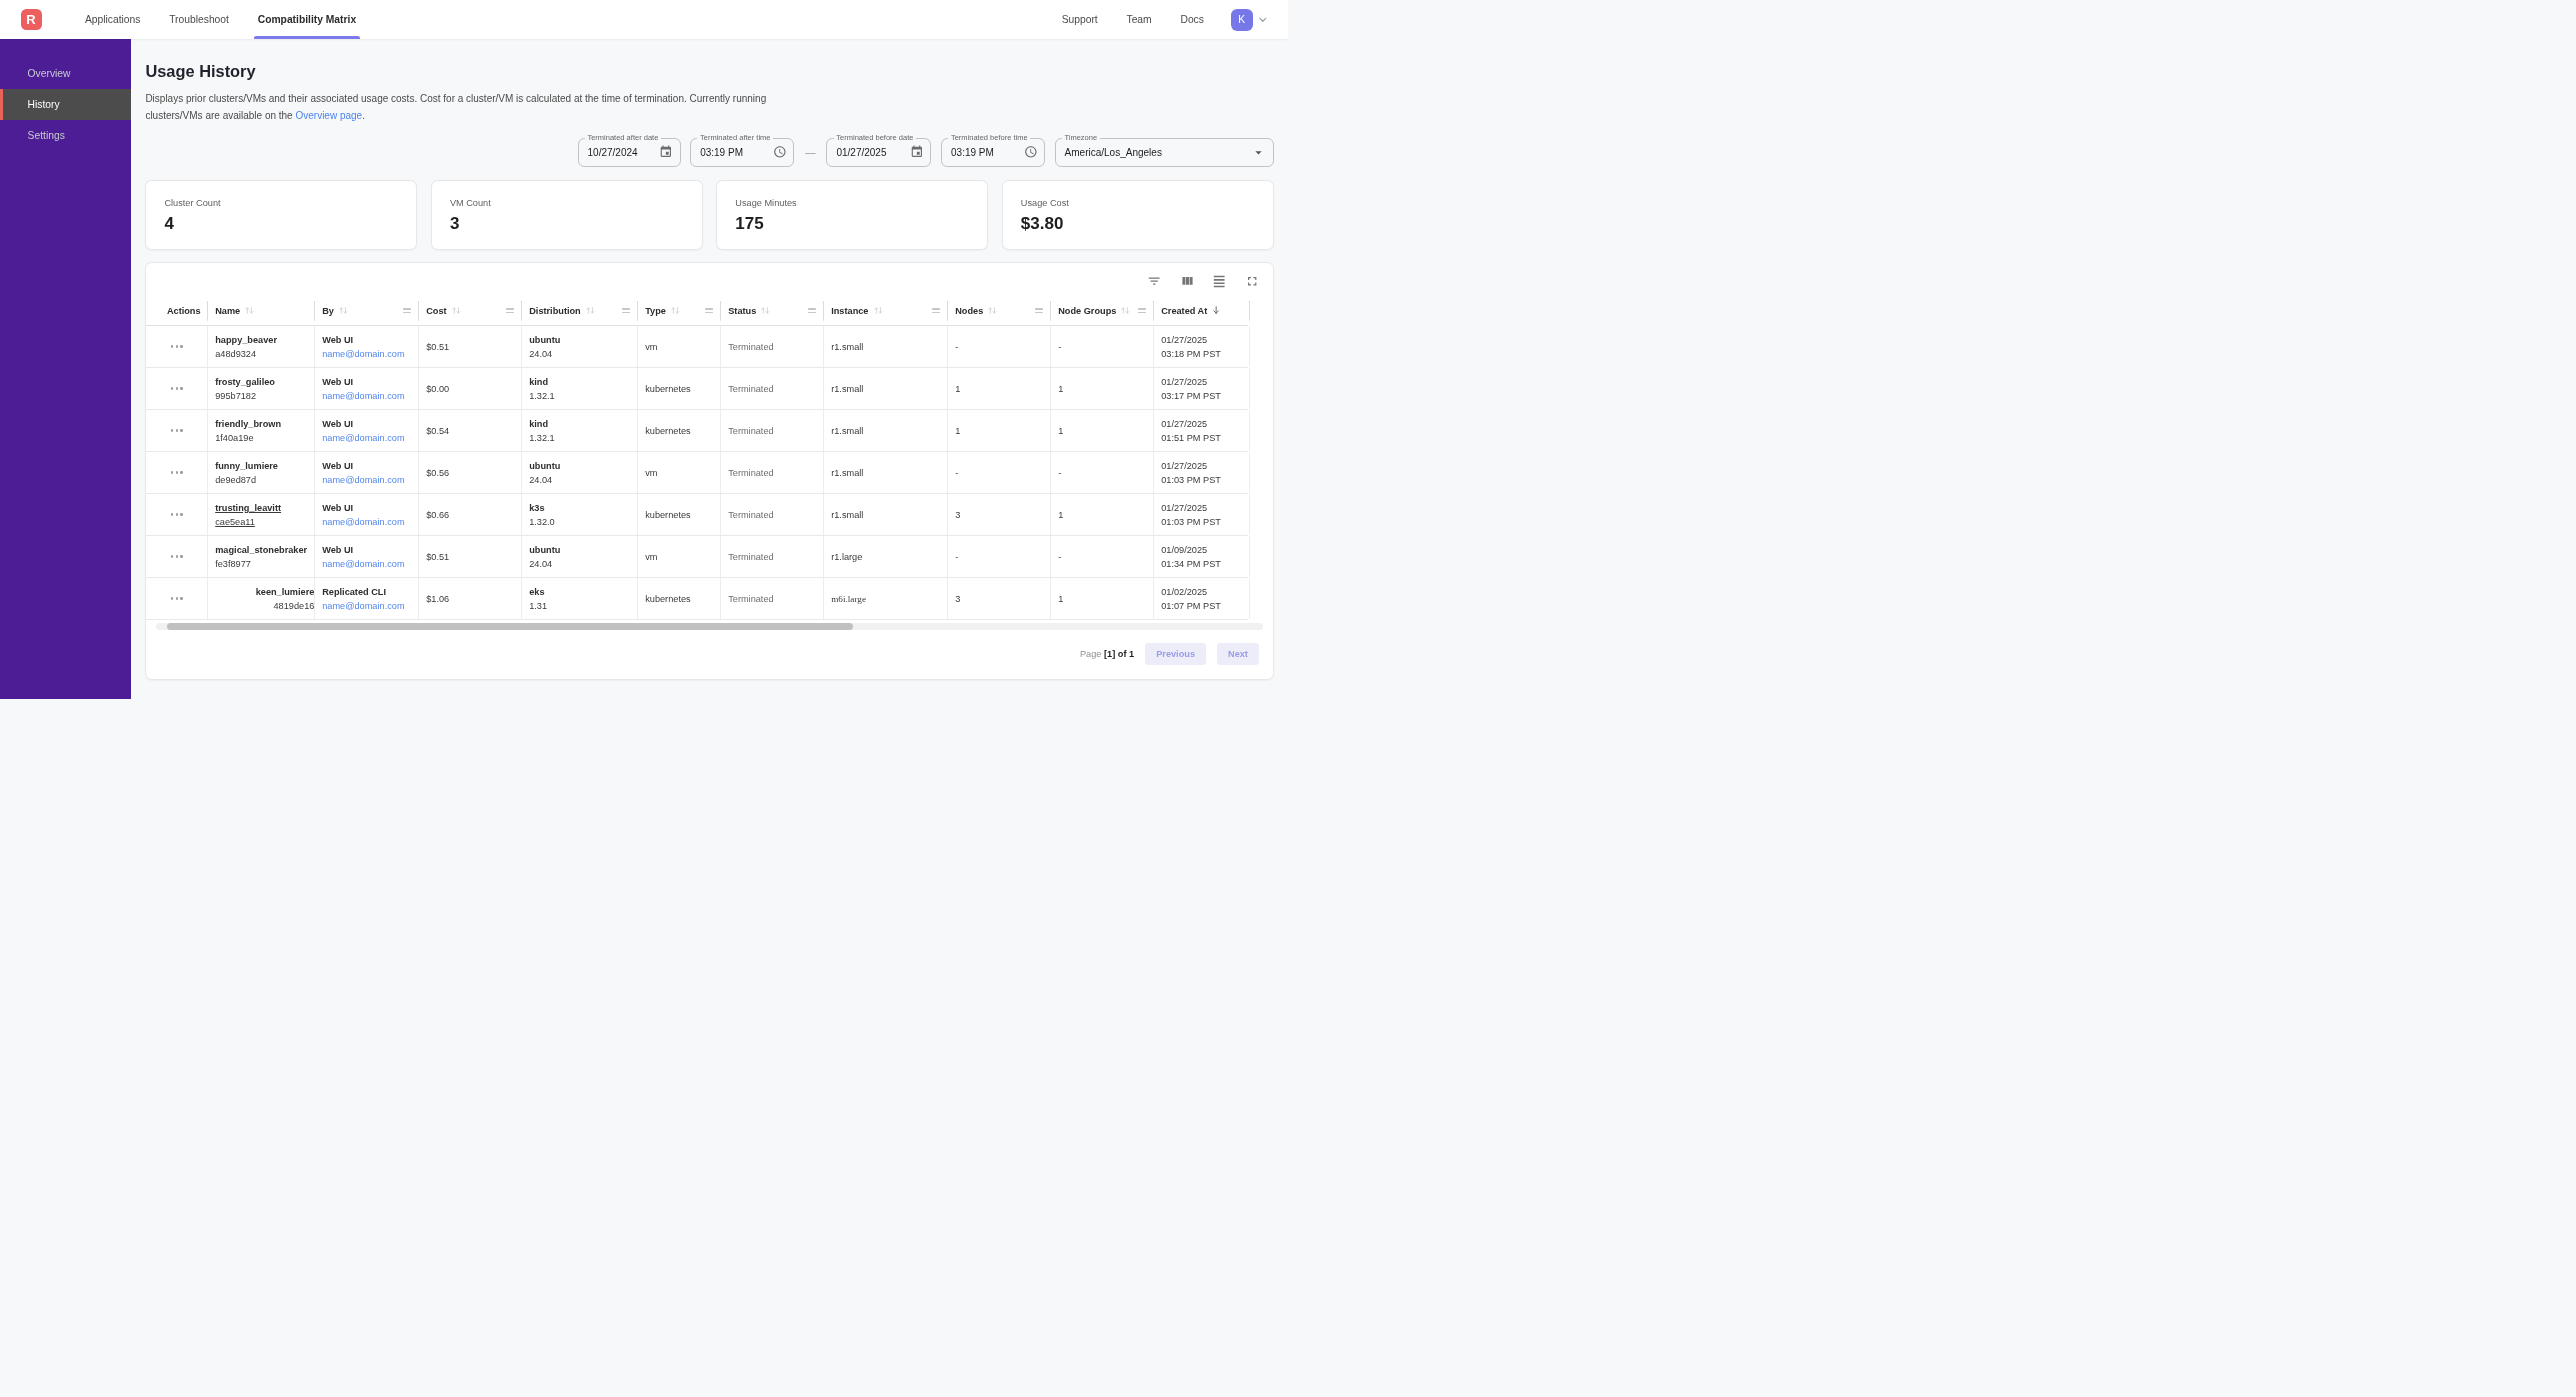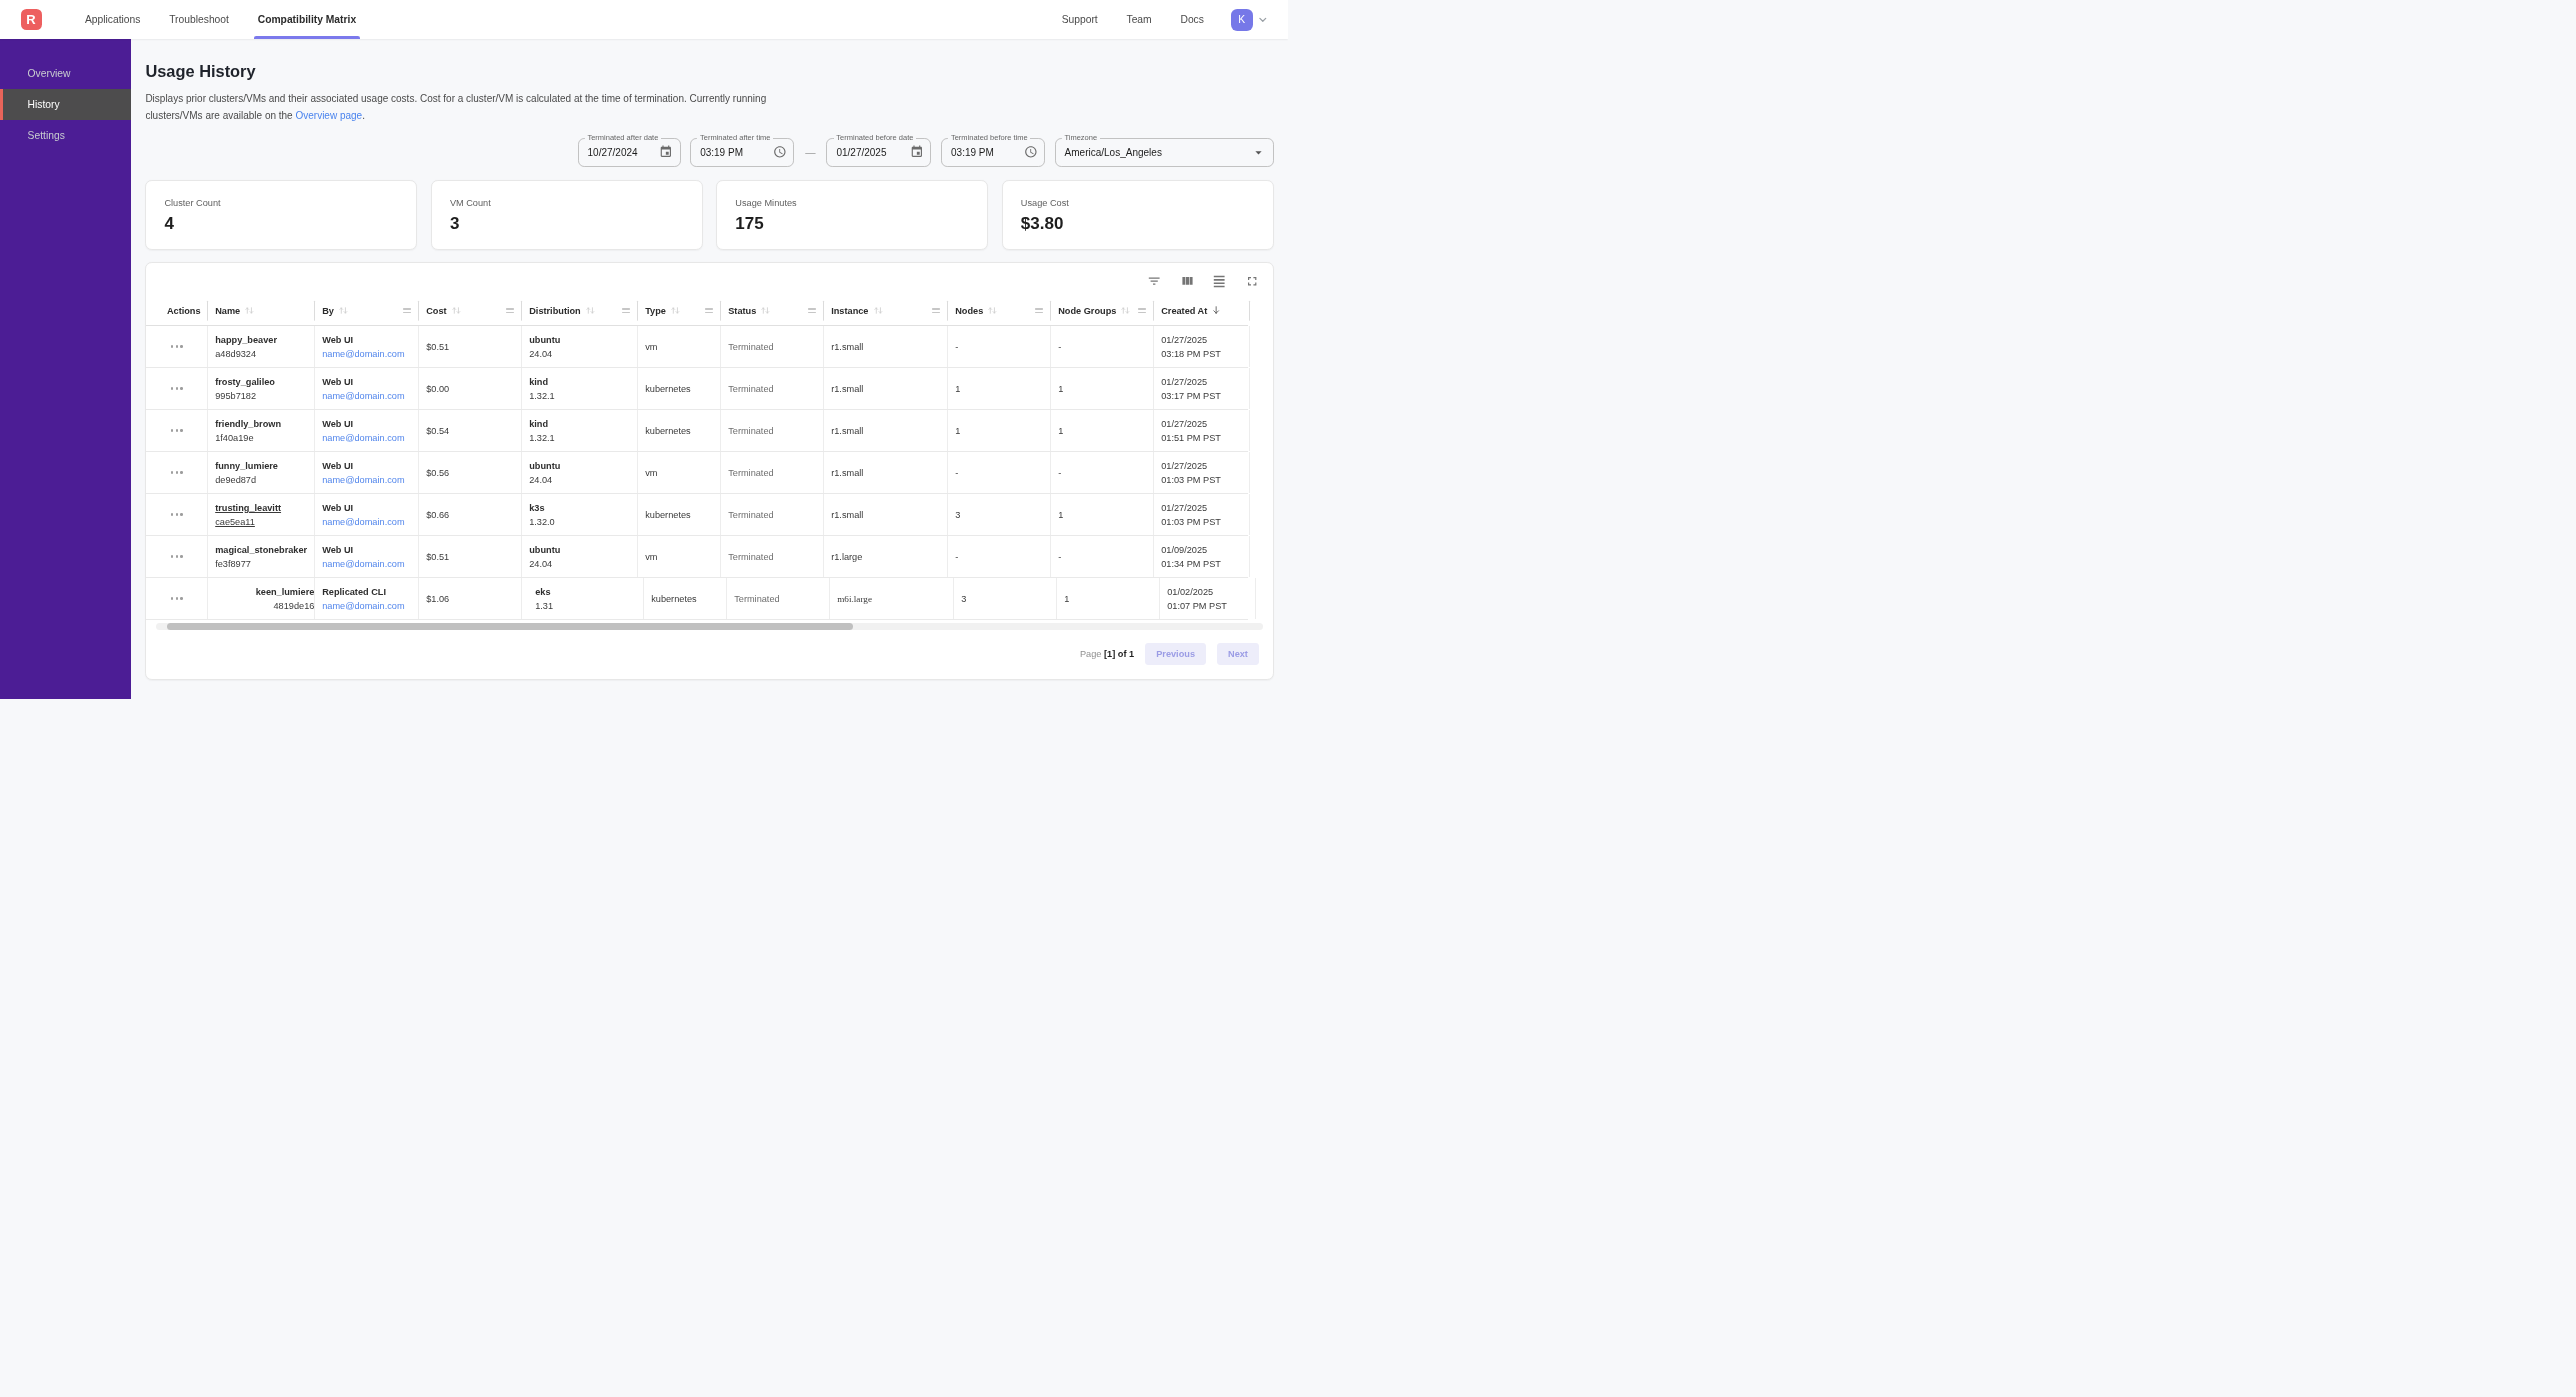--- a/index.html
+++ b/index.html
@@ -678,21 +678,21 @@
                 <span class="cell-primary">keen_lumiere</span>
                 <span class="cell-line">4819de16</span>
               </div>
               <div class="td" style="width: 104px;">
                 <span class="cell-primary">Replicated CLI</span>
                 <span class="cell-link">name@domain.com</span>
               </div>
               <div class="td" style="width: 103px;">
                 <span class="cell-line">$1.06</span>
               </div>
-              <div class="td" style="width: 116px; margin-left: 6px;">
+              <div class="td" style="width: 116px;">
                 <span class="cell-primary">eks</span>
                 <span class="cell-line">1.31</span>
               </div>
               <div class="td" style="width: 83px;">
                 <span class="cell-line">kubernetes</span>
               </div>
               <div class="td" style="width: 103px;">
                 <span class="cell-line status-text">Terminated</span>
               </div>
               <div class="td" style="width: 124px; font-family: Liberation Serif, serif;">

